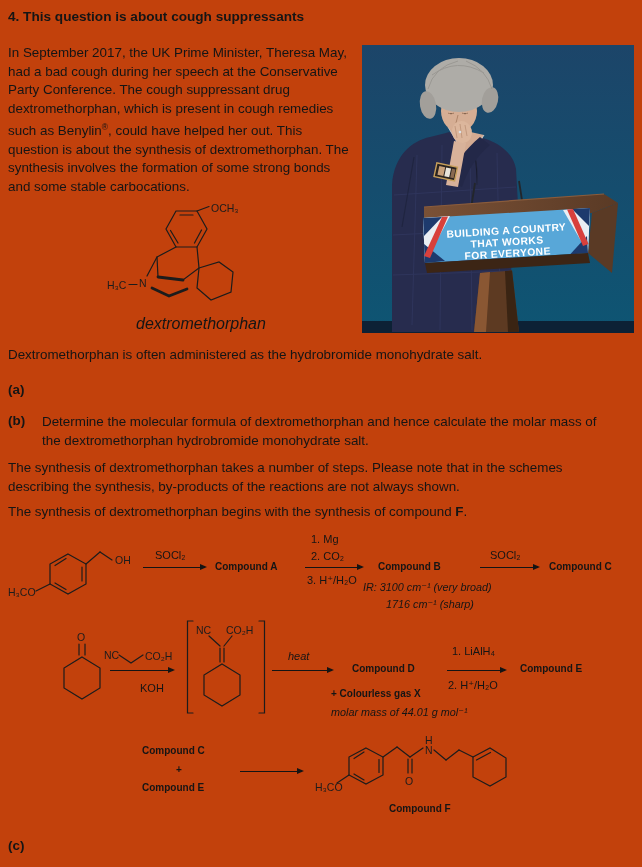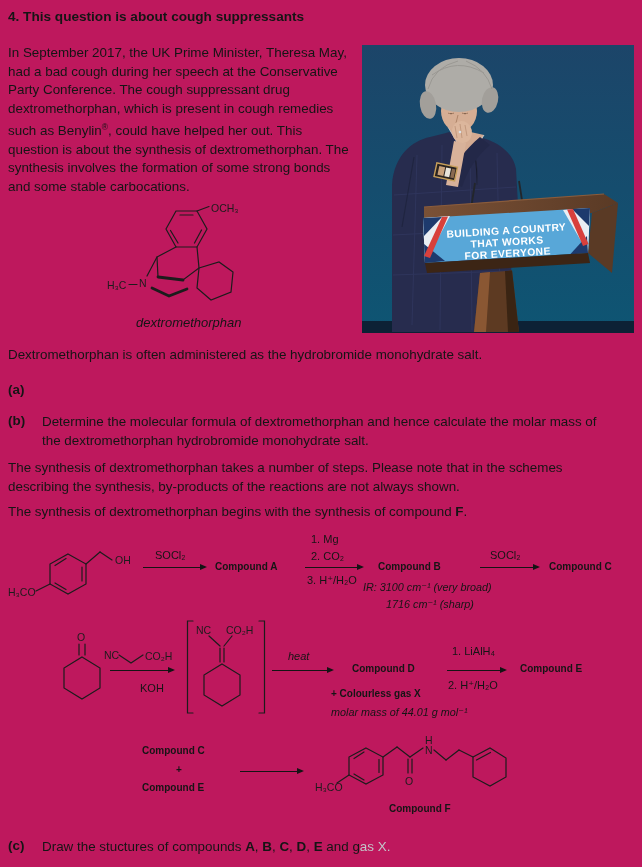--- a/index.html
+++ b/index.html
@@ -1,36 +1,36 @@
 <!DOCTYPE html>
 <html><head>
 <meta charset="utf-8">
 <style>
   html,body{margin:0;padding:0;background:#fff;}
-  #canvas{position:relative;width:642px;height:867px;background:#be185d;overflow:hidden;
+  #canvas{position:relative;width:642px;height:867px;background:#c2410c;overflow:hidden;
           font-family:"Liberation Sans","DejaVu Sans",sans-serif;color:#151515;}
   .abs{position:absolute;}
   .para{font-size:13.4px;line-height:18.5px;}
   .b{font-weight:bold;}
   .it{font-style:italic;}
   .lbl{position:absolute;white-space:nowrap;font-size:13.4px;}
   .cmp{position:absolute;white-space:nowrap;font-size:10px;font-weight:bold;text-align:center;}
   .cond{position:absolute;white-space:nowrap;font-size:11px;}
   .ir{position:absolute;white-space:nowrap;font-size:10.8px;font-style:italic;}
   .qlab{position:absolute;font-size:13.4px;font-weight:bold;}
   .arr{position:absolute;height:0;border-top:1.4px solid #141414;}
   .arr::after{content:"";position:absolute;right:-2px;top:-4.1px;width:0;height:0;
     border-left:7px solid #141414;border-top:3.4px solid transparent;border-bottom:3.4px solid transparent;}
   svg.struct{position:absolute;overflow:visible;}
   svg.struct path, svg.struct line, svg.struct polyline, svg.struct polygon
     {stroke:#1c1c1c;stroke-width:1.2;fill:none;stroke-linecap:round;}
   svg.struct .bold{stroke-width:2.8;}
   svg.struct text{fill:#1c1c1c;font-size:10.5px;stroke:none;font-family:"Liberation Sans","DejaVu Sans",sans-serif;}
   .faded{color:#c3c6c9;}
-  .structlabel{position:absolute;font-size:13px;font-style:italic;white-space:nowrap;}
+  .structlabel{position:absolute;font-size:16px;font-style:italic;white-space:nowrap;}
 </style>
 </head>
 <body>
 
 <div id="canvas">
 
   <div class="abs para b" style="left:8px;top:8px;font-size:13.6px;">4. This question is about cough suppressants</div>
 
   <div class="abs para" style="left:8px;top:44px;width:344px;">
     <span>In September 2017, the UK Prime Minister, Theresa May, had a bad cough during her speech at the Conservative Party Conference. The cough suppressant drug dextromethorphan, which is present in cough remedies such as Benylin</span><sup style="font-size:8.5px;">®</sup><span>, could have helped her out. This question is about the synthesis of dextromethorphan. The synthesis involves the formation of some strong bonds and some stable carbocations.</span>
@@ -258,17 +258,14 @@
     <text x="120" y="19">N</text>
     <line x1="129" y1="15" x2="141" y2="25"></line>
     <line x1="141" y1="25" x2="154" y2="15"></line>
     <line x1="154" y1="15" x2="168" y2="22"></line>
     <polygon points="168,22 185,13 201,23 201,42 185,51 168,42"></polygon>
     <line x1="171.5" y1="25" x2="185.5" y2="17.5"></line>
   </svg>
   <div class="cmp" style="left:389px;top:803px;">Compound F</div>
 
   <div class="qlab" style="left:8px;top:838px;">(c)</div>
-  <div class="abs para" style="left:42px;top:838px;width:590px;white-space:nowrap;">
-    <span>Draw the stuctures of compounds </span><span class="b">A</span><span>, </span><span class="b">B</span><span>, </span><span class="b">C</span><span>, </span><span class="b">D</span><span>, </span><span class="b">E</span><span> and g</span><span class="faded">as X.</span>
-  </div>
 
 </div>
 
 </body></html>

